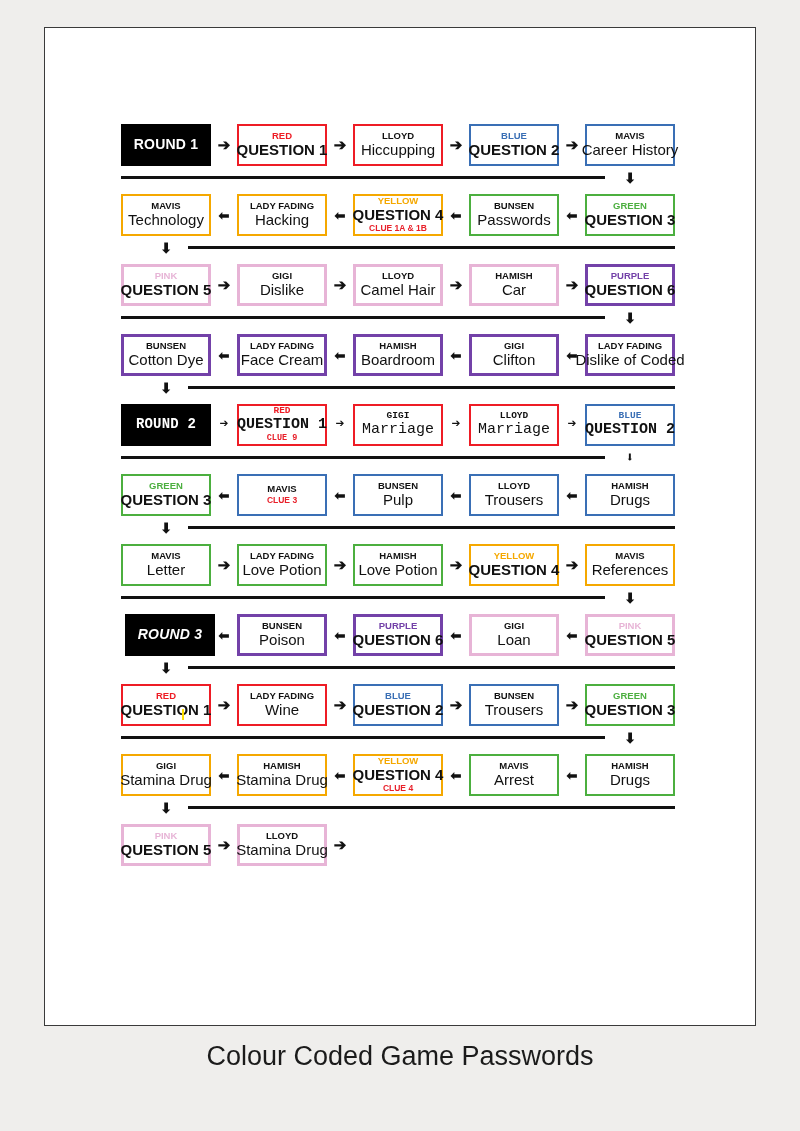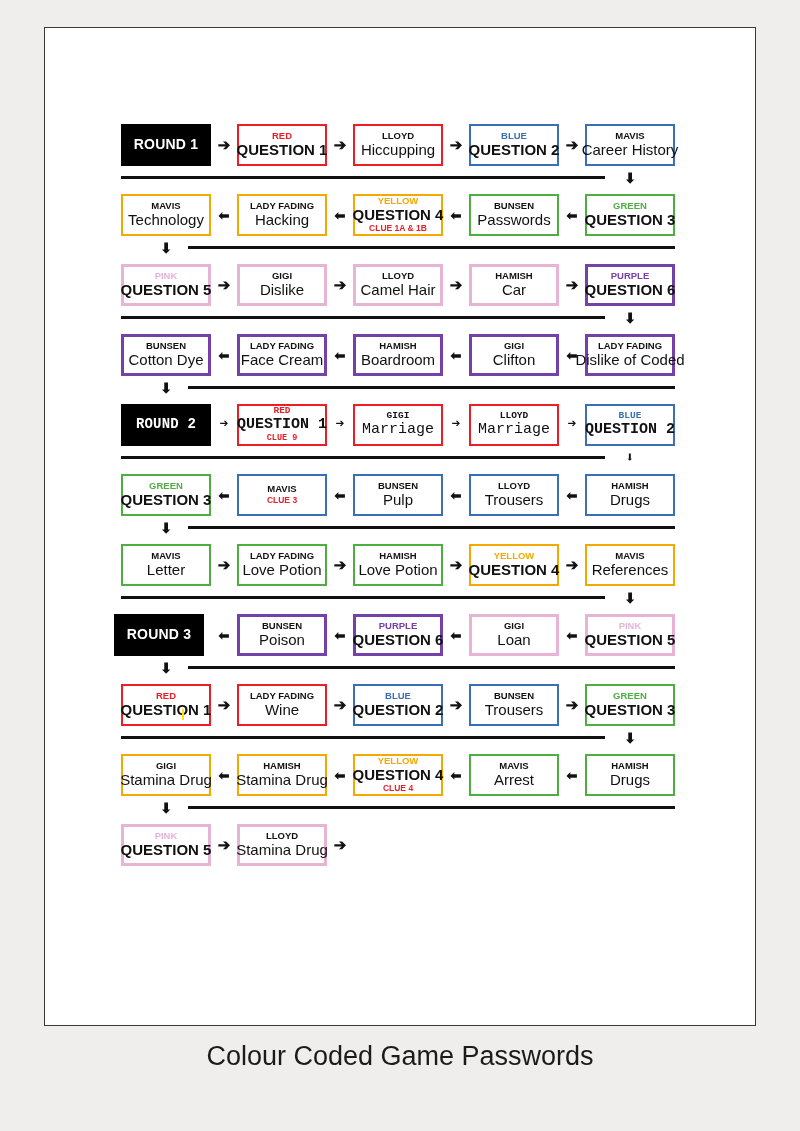--- a/index.html
+++ b/index.html
@@ -411,21 +411,21 @@
           </div>
         </div>
         <div class="arrow" style="left: 170px;">➔</div>
         <div class="arrow" style="left: 286px;">➔</div>
         <div class="arrow" style="left: 402px;">➔</div>
         <div class="arrow" style="left: 518px;">➔</div>
         <div class="connector" style="top: 52px; left: 76px; width: 484px;"></div>
         <div class="downarrow" style="top: 47px; left: 576px;">⬇</div>
       </div>
       <div class="row" style="height: 70px;">
-        <div class="boxwrap" style="left: 69px;">
+        <div class="boxwrap" style="left: 80px; font-style: italic;">
           <div class="box round">
             <div class="l1">ROUND 3</div>
           </div>
         </div>
         <div class="boxwrap" style="left: 192px;">
           <div class="box" style="border-color: rgb(115, 65, 168); border-width: 3px;">
             <div class="l1">BUNSEN</div>
             <div class="l2">Poison</div>
           </div>
         </div>

